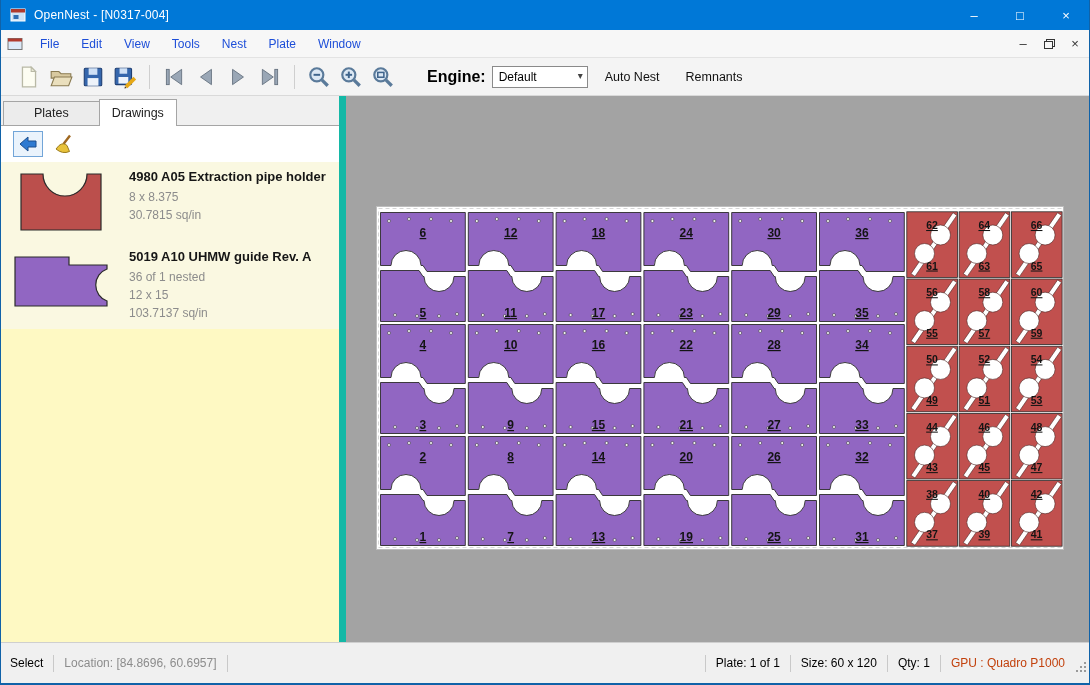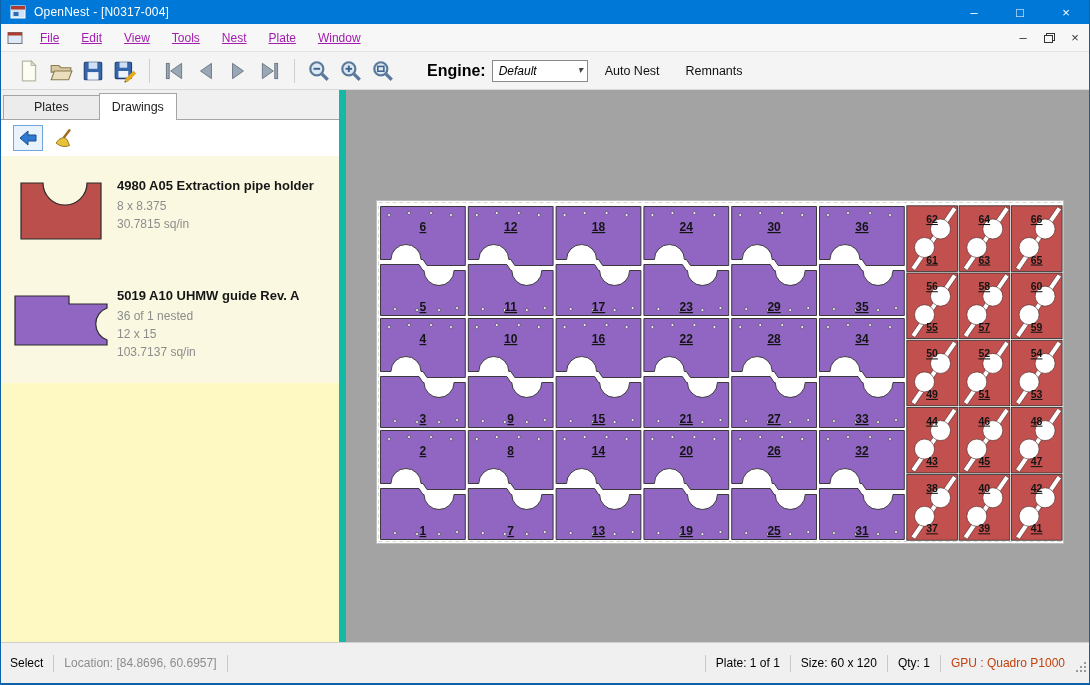--- a/index.html
+++ b/index.html
@@ -1,55 +1,55 @@
 <!DOCTYPE html>
 <html><head>
 <meta charset="utf-8">
 <style>
   * { margin:0; padding:0; box-sizing:border-box; }
   html,body { width:1090px; height:685px; overflow:hidden; font-family:"Liberation Sans", sans-serif; font-size:12px; background:#a3a3a3; }
   .window { width:1090px; height:685px; display:flex; flex-direction:column; border-left:1px solid #1062a8; border-right:1px solid #1062a8; border-bottom:2px solid #1062a8; background:#f0f0f0; }
 
   
-  .titlebar { height:24px; background:#0078d7; display:flex; align-items:center; color:#fff; flex:none; }
+  .titlebar { height:30px; background:#0078d7; display:flex; align-items:center; color:#fff; flex:none; }
   .titlebar .app-icon { width:16px; height:16px; margin:0 8px 0 9px; }
   .titlebar .title-text { font-size:12px; letter-spacing:.2px; }
   .titlebar .spacer { flex:1; }
   .caption-btn { width:46px; height:30px; display:flex; align-items:center; justify-content:center; color:#fff; font-size:13px; }
 
   
   .menubar { height:28px; background:#f7f7f7; display:flex; align-items:center; border-bottom:1px solid #e3e3e3; flex:none; }
   .menubar .mdi-icon { width:16px; height:16px; margin:0 6px 0 6px; }
-  .menu-item { padding:5px 11px; color:#a21caf; cursor:default;text-decoration:underline; }
+  .menu-item { padding:5px 11px; color:#1d4ed8; cursor:default; }
   .menubar .spacer { flex:1; }
   .mdi-btn { width:24px; height:22px; display:flex; align-items:center; justify-content:center; color:#333; font-size:13px; margin-right:2px; }
   .mdi-restore { position:relative; width:11px; height:10px; }
   .mdi-restore::before { content:""; position:absolute; right:0; top:0; width:7px; height:6px; border:1px solid #333; }
   .mdi-restore::after { content:""; position:absolute; left:0; bottom:0; width:7px; height:6px; border:1px solid #333; background:#f7f7f7; }
 
   
   .toolbar { height:38px; background:#f4f4f4; border-bottom:1px solid #d9d9d9; display:flex; align-items:center; padding-left:12px; flex:none; }
   .tbtn { width:32px; height:32px; border:none; background:transparent; display:flex; align-items:center; justify-content:center; border-radius:2px; }
   .tsep { width:1px; height:24px; background:#cfcfcf; margin:0 8px; }
   .engine-label { font-weight:bold; font-size:16px; margin:0 6px 0 28px; }
-  .combo { width:96px; height:22px; background:#fff; border:1px solid #8a8a8a; display:flex; align-items:center; padding-left:6px; position:relative;font-style:italic; }
+  .combo { width:96px; height:22px; background:#fff; border:1px solid #8a8a8a; display:flex; align-items:center; padding-left:6px; position:relative; }
   .combo .combo-arrow { position:absolute; right:4px; top:3px; font-size:10px; color:#444; }
   .flat-label-btn { padding:5px 9px; font-size:12.5px; color:#111; margin-left:8px; border-radius:2px; }
 
   
   .main { flex:1; display:flex; min-height:0; }
   .sidebar { width:345px; background:#fef9c3; border-right:7px solid #14b8a6; display:flex; flex-direction:column; flex:none; }
   .tabstrip { background:#f0f0f0; display:flex; padding:3px 0 0 2px; border-bottom:1px solid #a5a5a5; flex:none; }
   .tab { padding:4px 30px 5px 30px; border:1px solid #a5a5a5; border-bottom:none; background:#ececec; color:#222; margin-right:-1px; margin-top:2px; font-size:12.5px; }
   .tab.active { background:#fff; margin-top:0; margin-bottom:-1px; padding:6px 12px; z-index:2; position:relative; }
   .side-toolbar { height:36px; display:flex; align-items:center; gap:8px; padding-left:12px; background:#fff; flex:none; }
   .side-btn { width:30px; height:26px; display:flex; align-items:center; justify-content:center; border:1px solid transparent; background:transparent; }
   .side-btn.boxed { border:1px solid #72a5d8; background:#eaf3fc; }
   .part-list { flex:1; overflow:hidden; }
-  .part-item { display:flex; gap:4px; padding:22px 8px; background:#faf8e1; align-items:flex-start; }
+  .part-item { display:flex; gap:16px; padding:7px 8px; background:#faf8e1; align-items:flex-start; }
   .part-thumb { flex:none; width:104px; display:flex; align-items:center; justify-content:center; }
   .part-info .part-title { font-weight:bold; font-size:13px; color:#161616; margin-bottom:4px; }
   .part-info .part-meta { color:#8c8c8c; font-size:12px; line-height:18px; }
 
   .canvas { flex:1; background:#a3a3a3; position:relative; overflow:hidden; }
   .plate-wrap { position:absolute; left:30px; top:110px; width:688px; height:344px; }
 
   
   .statusbar { height:41px; background:#f0f0f0; border-top:1px solid #cfcfcf; display:flex; align-items:center; font-size:12px; flex:none; }
   .sb-cell { padding:0 10px; line-height:23px; white-space:nowrap; }

